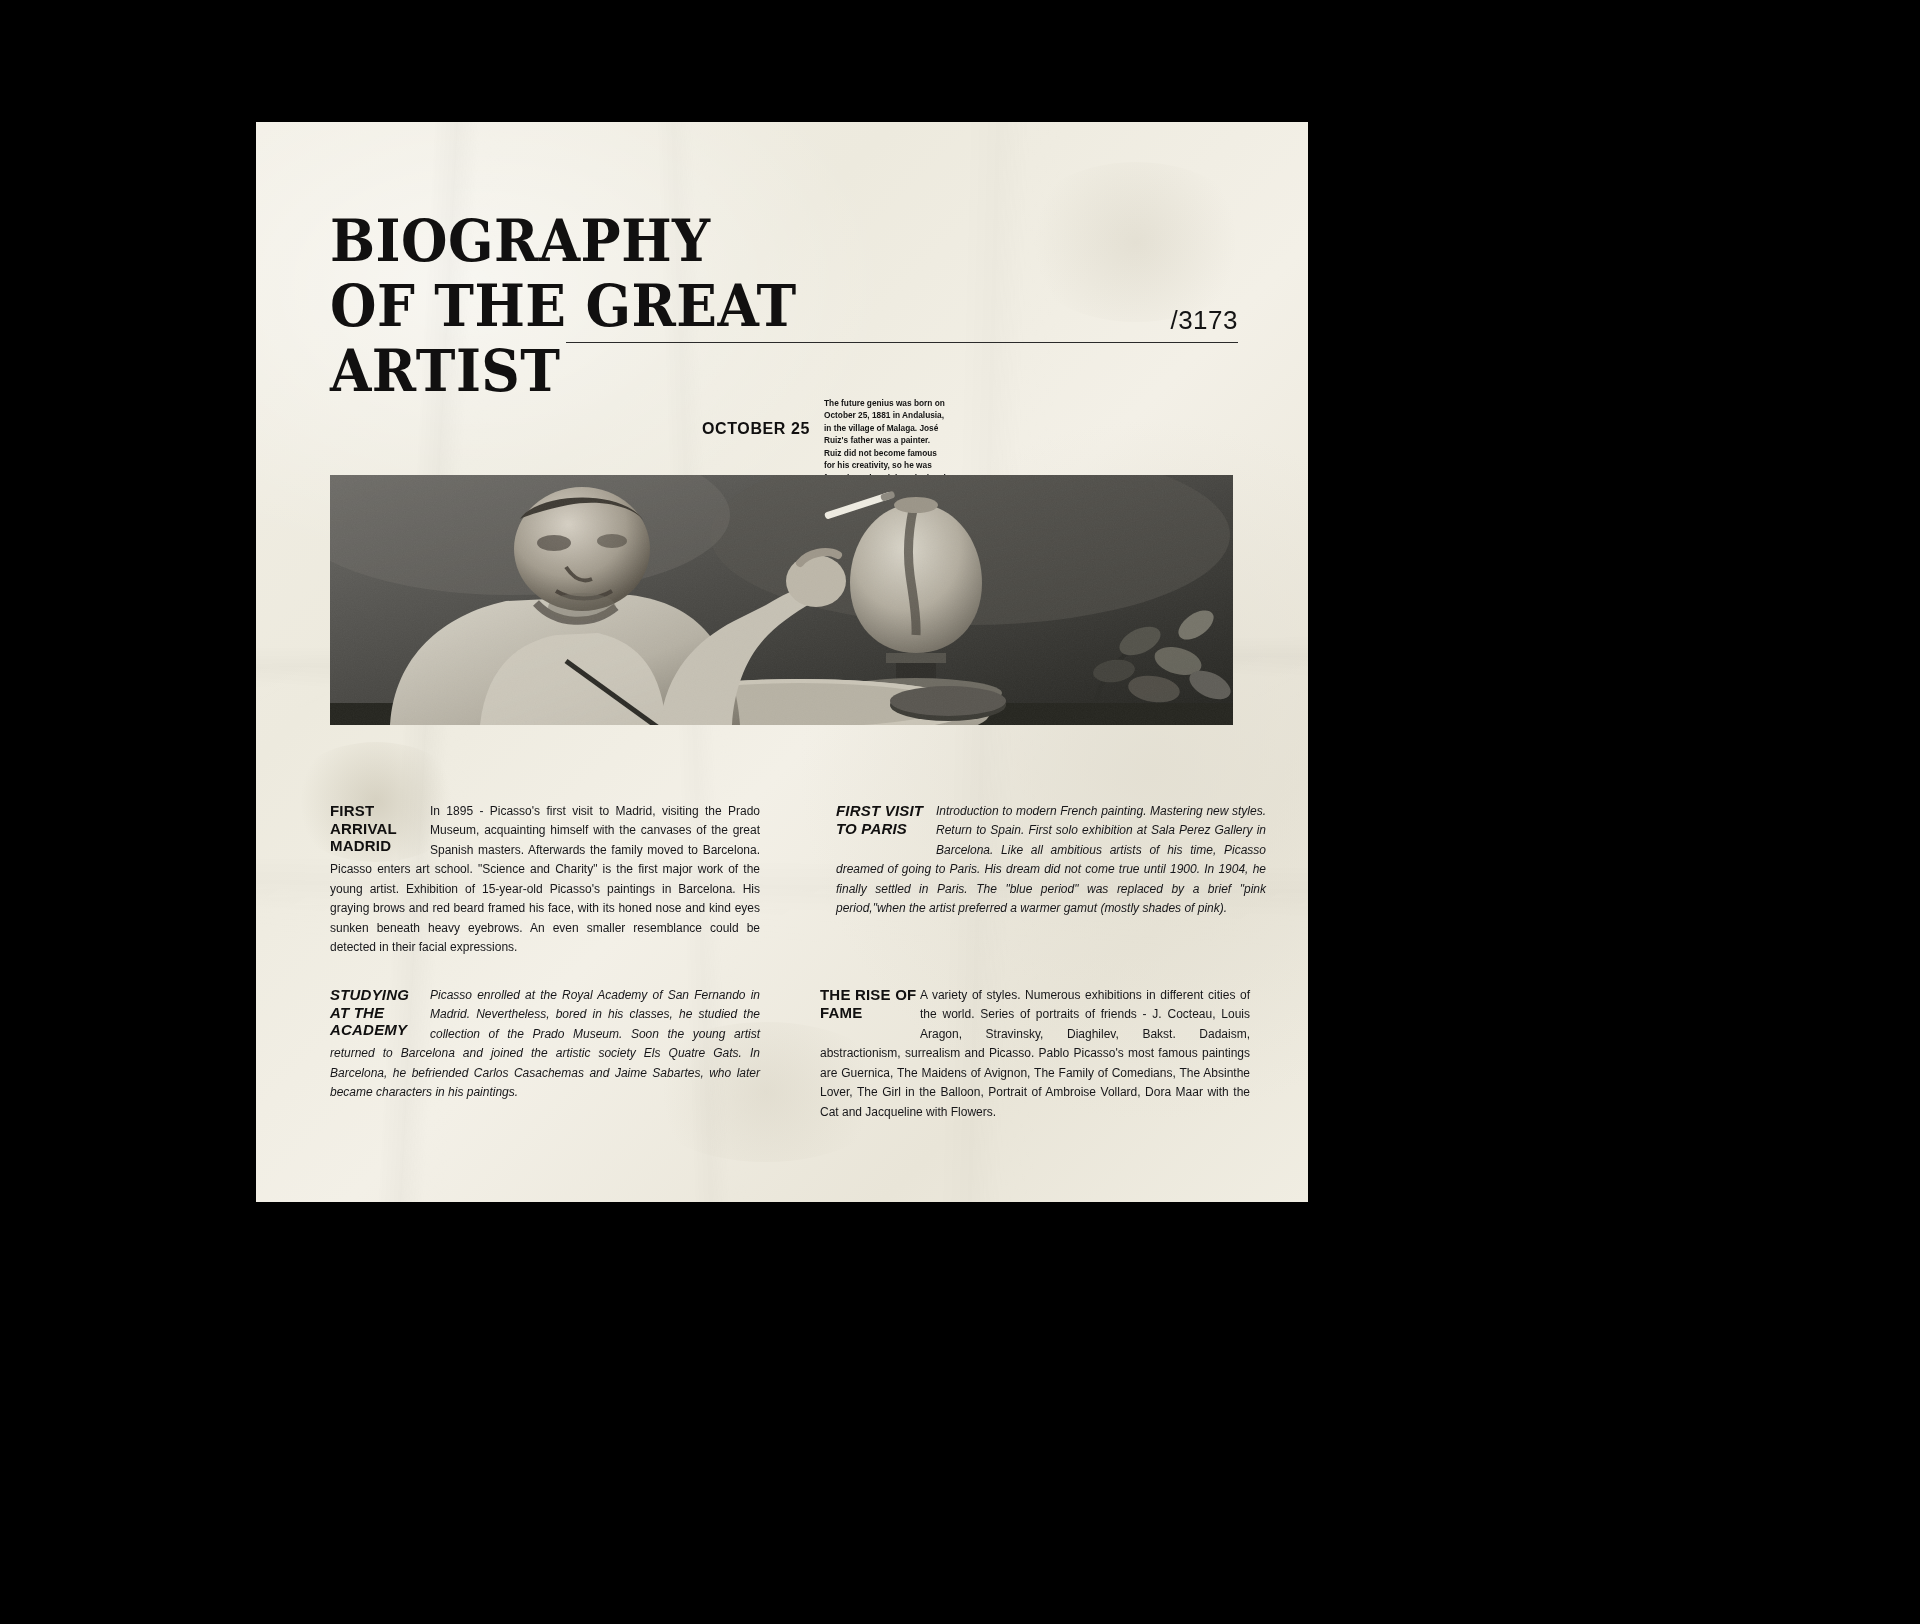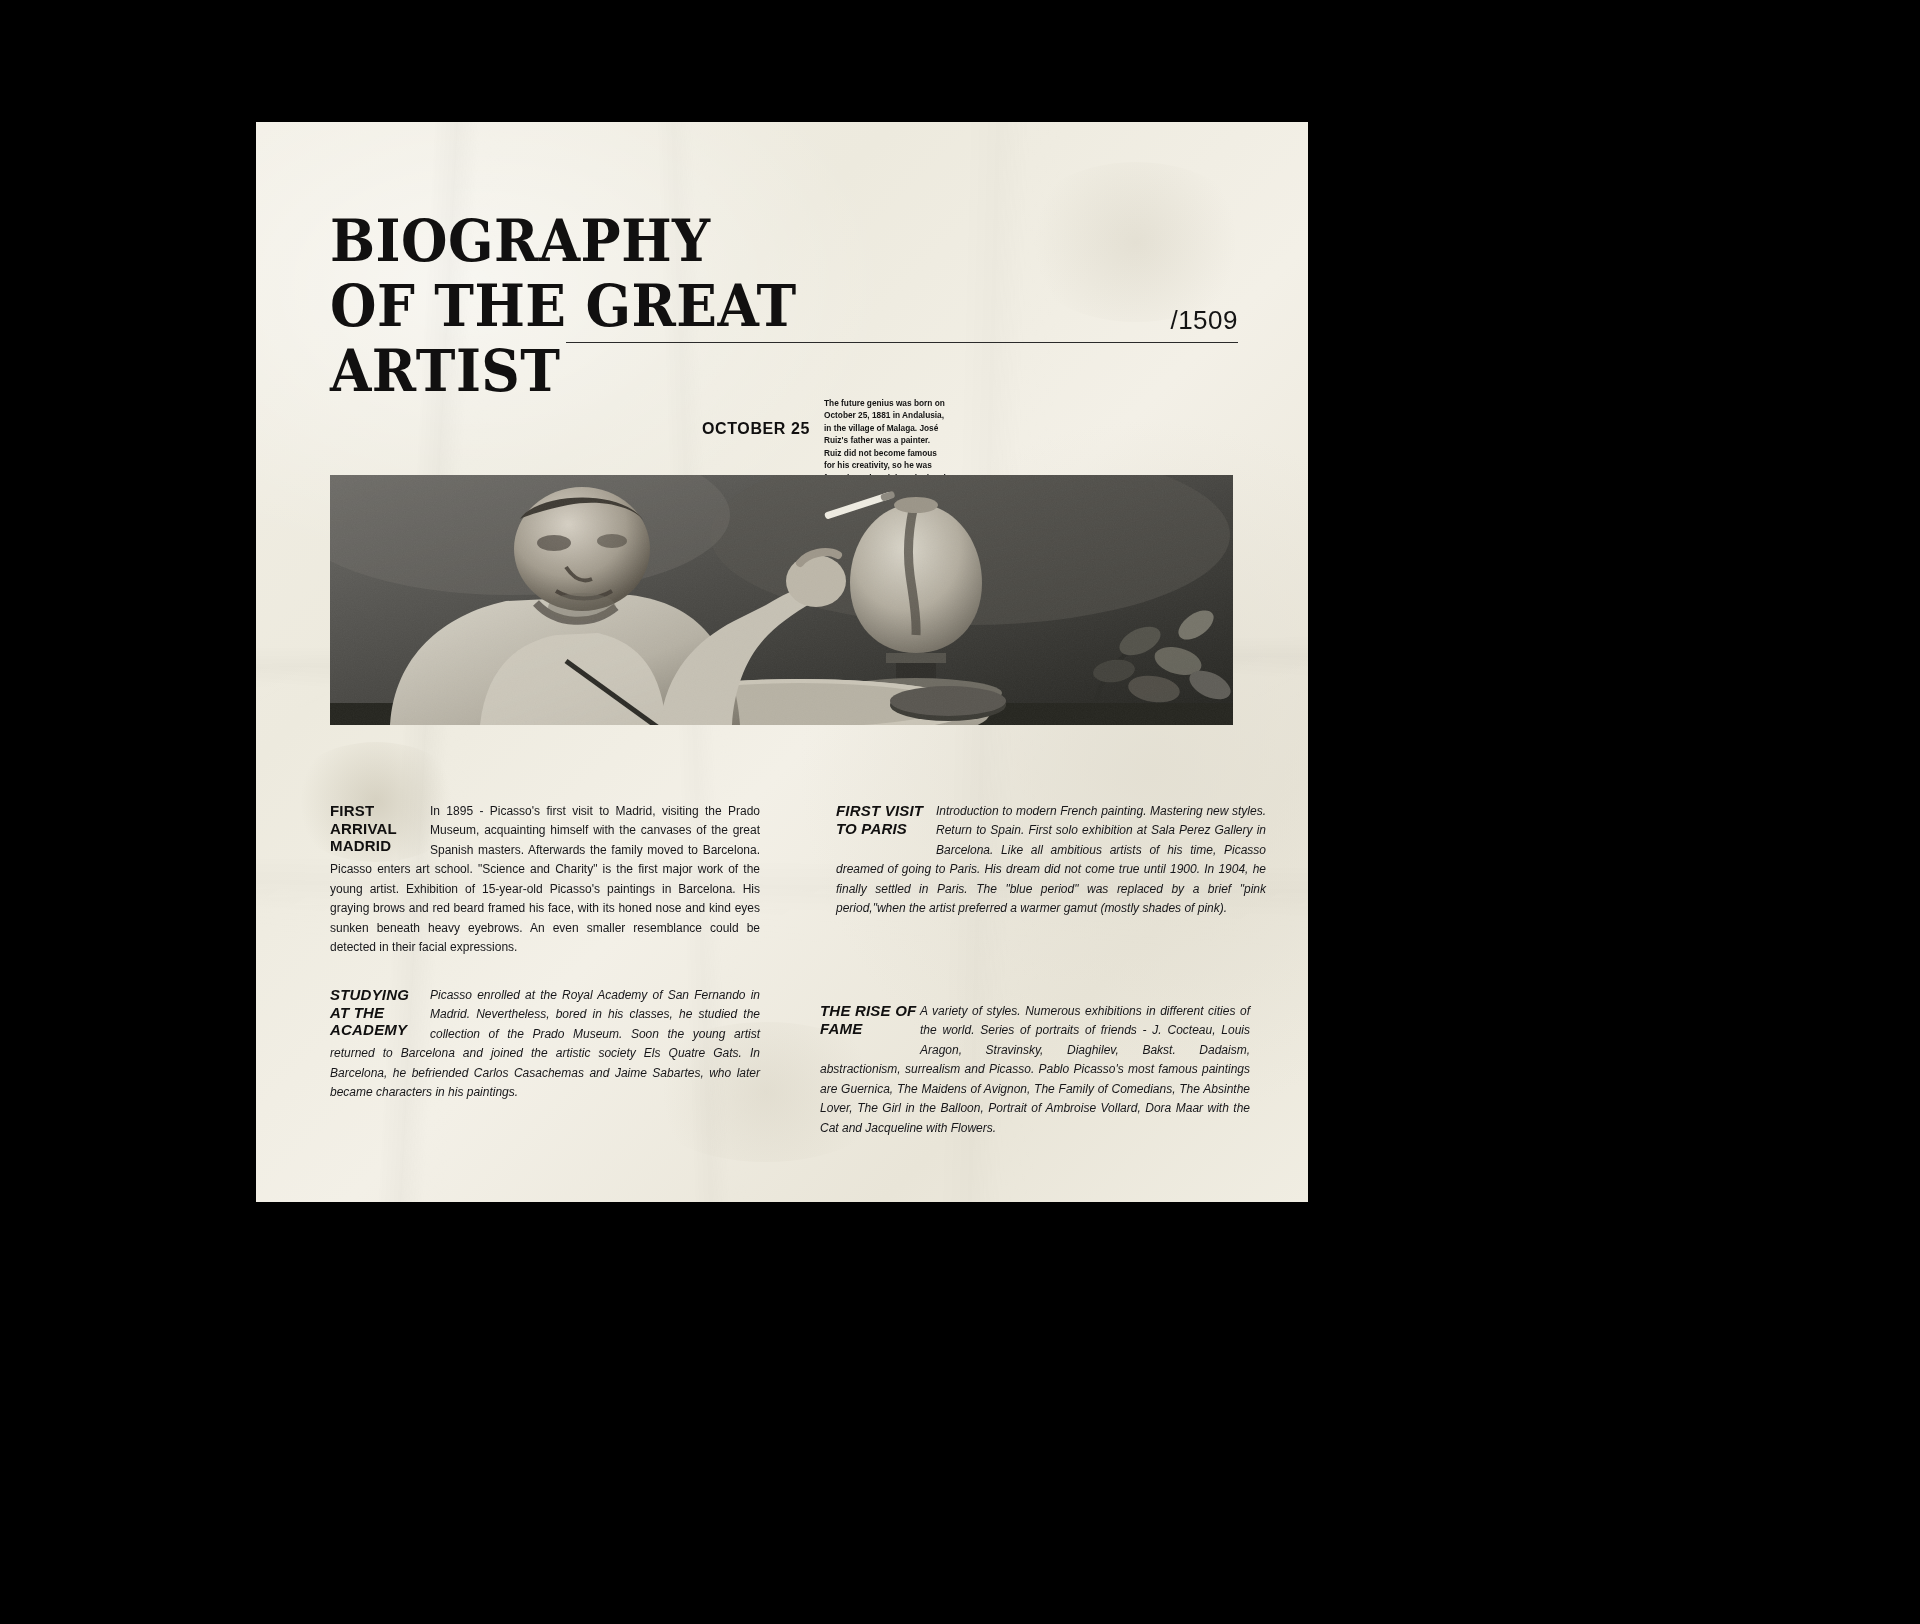--- a/index.html
+++ b/index.html
@@ -191,21 +191,21 @@
     <div class="smudge" style="left:760px; top:40px; width:240px; height:160px; opacity:.5;"></div>
     <div class="smudge" style="left:380px; top:900px; width:260px; height:140px; opacity:.45;"></div>
 
     <h1 class="headline">
       <span class="hl-line">Biography</span>
       <span class="hl-line">of the great</span>
       <span class="hl-line">artist</span>
     </h1>
 
     <div class="year-row">
-      <div class="year">/1509</div>
+      <div class="year">/3173</div>
     </div>
 
     <div class="date-label">OCTOBER 25</div>
 
     <div class="intro">The future genius was born on October 25, 1881 in Andalusia, in the village of Malaga. José Ruiz's father was a painter. Ruiz did not become famous for his creativity, so he was forced to take a job at the local museum of fine arts as a caretaker.</div>
 
     <div class="photo">
       <svg viewBox="0 0 903 250" preserveAspectRatio="xMidYMid slice">
         <defs>
           <linearGradient id="bgWall" x1="0" y1="0" x2="1" y2="1">
@@ -328,21 +328,21 @@
       <div class="art-row" style="height: 180px; margin-top: 4px;">
 
         <div class="art" style="left: 0; top: 0; font-style: italic;">
           <div class="art-title">Studying at the academy</div>
           <div class="art-body">
             <span class="pad"></span>
             <span>Picasso enrolled at the Royal Academy of San Fernando in Madrid. Nevertheless, bored in his classes, he studied the collection of the Prado Museum. Soon the young artist returned to Barcelona and joined the artistic society Els Quatre Gats.  In Barcelona, he befriended Carlos Casachemas and Jaime Sabartes, who later became characters in his paintings.</span>
           </div>
         </div>
 
-        <div class="art" style="left: 490px; top: 16px; font-style: italic;">
+        <div class="art" style="left: 490px; top: 0;">
           <div class="art-title">The rise of fame</div>
           <div class="art-body">
             <span class="pad"></span>
             <span>A variety of styles. Numerous exhibitions in different cities of the world. Series of portraits of friends - J. Cocteau, Louis Aragon, Stravinsky, Diaghilev, Bakst. Dadaism, abstractionism, surrealism and Picasso. Pablo Picasso's most famous paintings are Guernica, The Maidens of Avignon, The Family of Comedians, The Absinthe Lover, The Girl in the Balloon, Portrait of Ambroise Vollard, Dora Maar with the Cat and Jacqueline with Flowers.</span>
           </div>
         </div>
 
       </div>
 
     </div>

